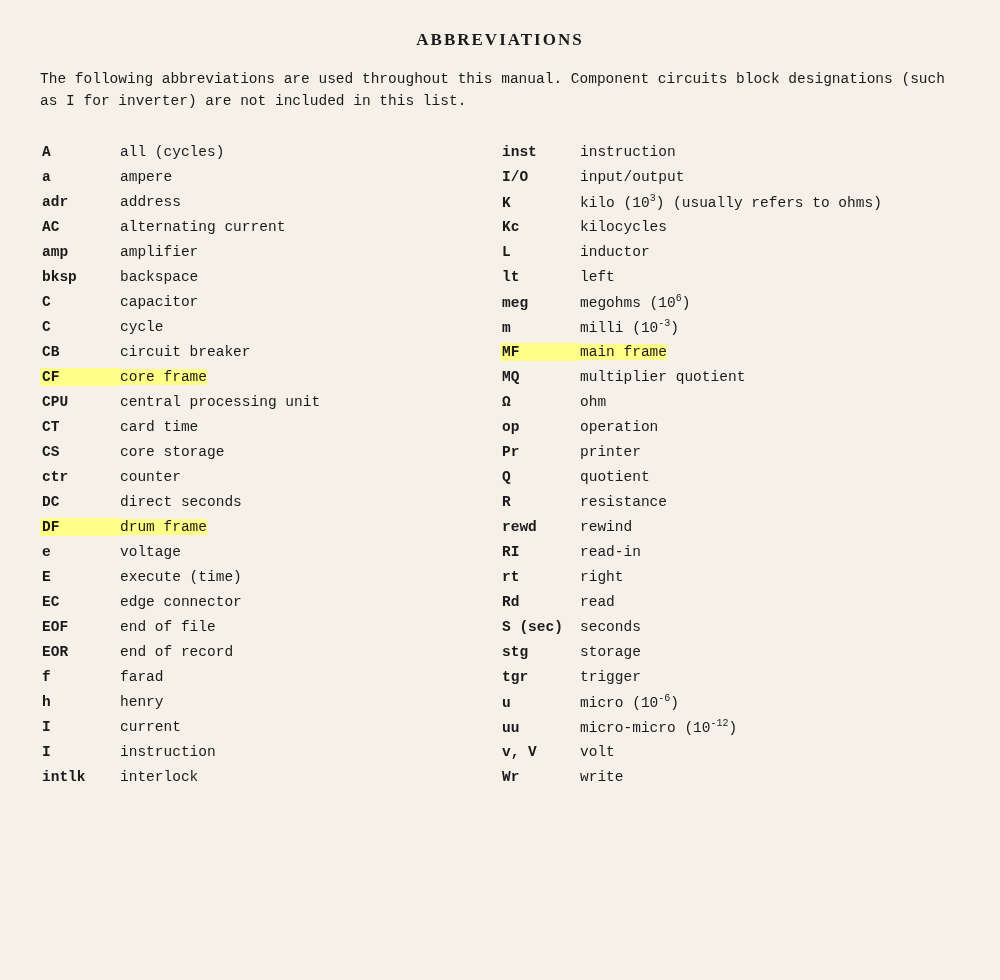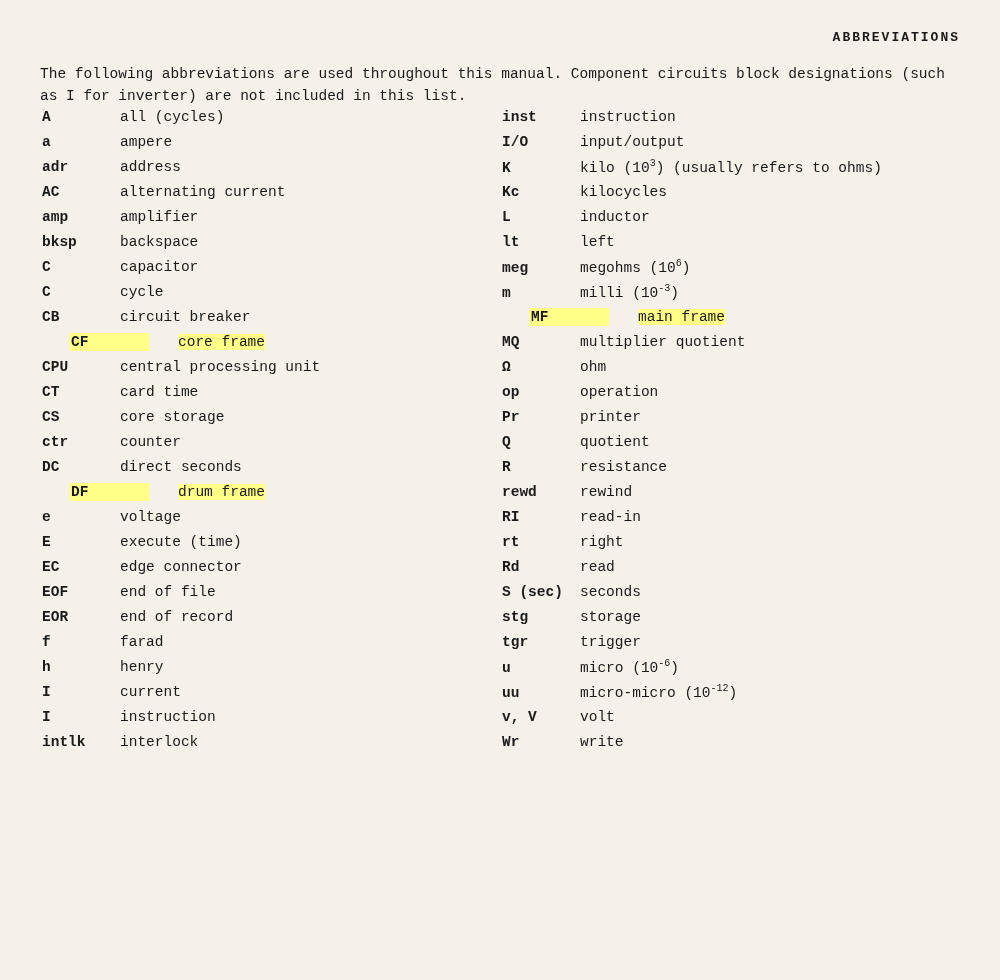--- a/index.html
+++ b/index.html
@@ -4,30 +4,31 @@
   <style>
     * { margin: 0; padding: 0; box-sizing: border-box; }
     body {
       background: #f5f0e8;
       font-family: 'Courier New', Courier, monospace;
       font-size: 15px;
       color: #1a1a1a;
       padding: 30px 40px;
     }
     h1 {
-      text-align: right;
-      font-size: 13px;
+      text-align: center;
+      font-size: 17px;
       font-weight: bold;
       letter-spacing: 2px;
       margin-bottom: 18px;
-      font-family: Liberation Mono, monospace;
+      font-family: Liberation Serif, serif;
     }
     .intro {
       font-size: 14.5px;
       line-height: 1.55;
+      margin-bottom: 30px;
       max-width: 940px;
     }
     .columns {
       display: flex;
       gap: 0px;
       width: 100%;
     }
     .col {
       flex: 1;
       padding-right: 20px;
@@ -43,21 +44,20 @@
       min-width: 80px;
       font-weight: bold;
       font-size: 14.5px;
       padding: 1px 2px;
     }
     .abbr-def {
       font-size: 14.5px;
     }
     .highlight {
       background-color: #ffff88;
-      margin-left: 29px;
     }
     sup {
       font-size: 10px;
       vertical-align: super;
     }
   </style>
 </head>
 <body>
 
 <h1>ABBREVIATIONS</h1>

